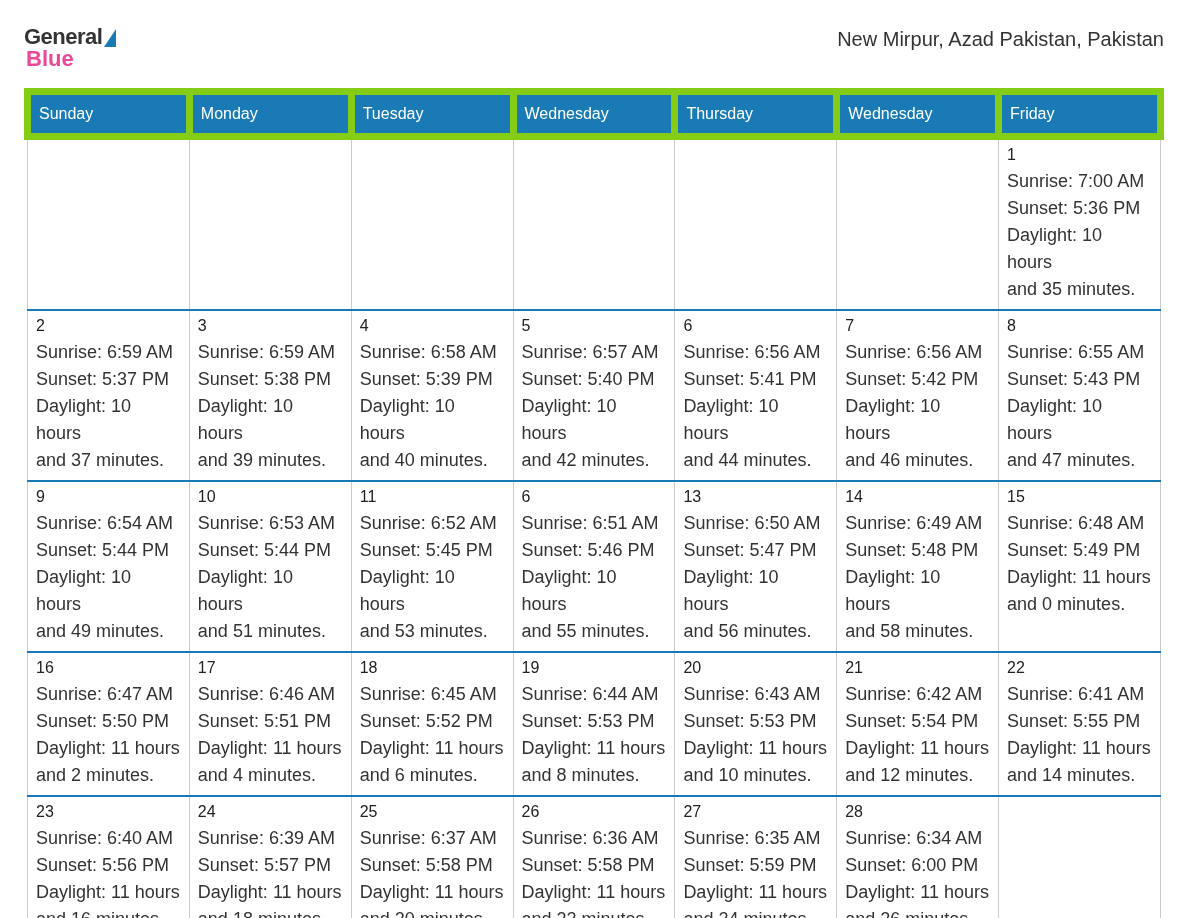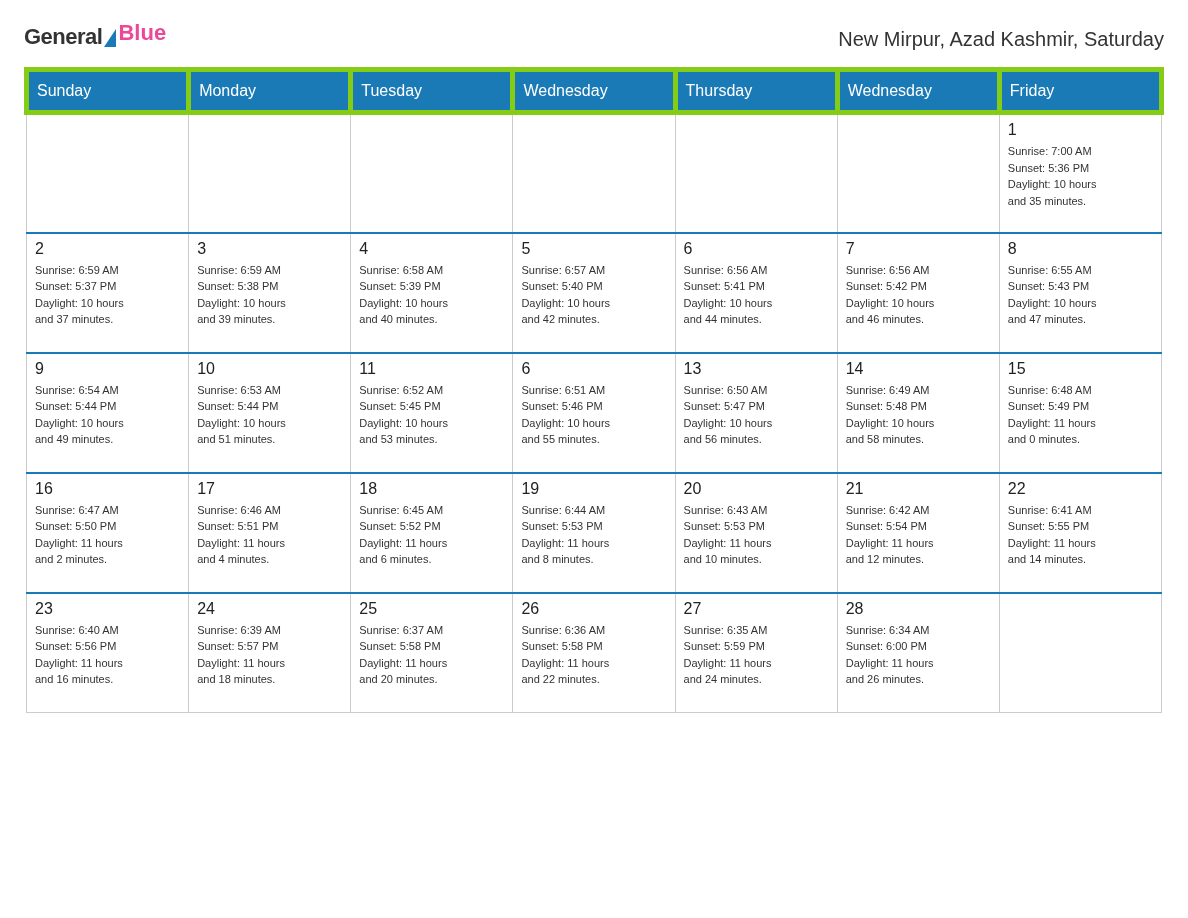--- a/index.html
+++ b/index.html
@@ -10,21 +10,21 @@
       color: #222;
     }
     .header {
       display: flex;
       justify-content: space-between;
       align-items: flex-start;
       margin-bottom: 16px;
     }
     .logo {
       display: flex;
-      flex-direction: row;
+      flex-direction: column;
       align-items: flex-start;
     }
     .logo-top {
       display: flex;
       align-items: center;
     }
     .logo-general {
       font-size: 22px;
       font-weight: bold;
       color: #333;
@@ -64,21 +64,21 @@
       border-collapse: collapse;
       table-layout: fixed;
     }
     .calendar thead th {
       background: #1a7ab5;
       color: #fff;
       font-size: 16px;
       font-weight: normal;
       padding: 10px 8px;
       text-align: left;
-      border: 5px solid #84cc16;
+      border: 7px solid #84cc16;
     }
     .calendar tbody td {
       vertical-align: top;
       border: 1px solid #ccc;
       padding: 6px 8px;
       font-size: 13px;
       color: #333;
       height: 120px;
       background: #fff;
     }
@@ -89,41 +89,41 @@
       border-top: 2px solid #1a7ab5;
     }
     .day-number {
       font-size: 16px;
       font-weight: normal;
       color: #222;
       display: block;
       margin-bottom: 4px;
     }
     .day-info {
-      font-size: 11px;
+      font-size: 18px;
       color: #333;
       line-height: 1.5;
     }
     .empty-cell {
       background: #f9f9f9;
     }
   </style>
 </head>
 <body>
 
 <div class="header">
   <div class="logo">
     <div class="logo-top">
       <span class="logo-general">General</span>
       <div class="logo-triangle"></div>
     </div>
     <span class="logo-blue-line">Blue</span>
   </div>
   <div class="title-block">
-    <div class="calendar-subtitle">New Mirpur, Azad Kashmir, Saturday</div>
+    <div class="calendar-subtitle">New Mirpur, Azad Pakistan, Pakistan</div>
   </div>
 </div>
 
 <table class="calendar">
   <thead>
     <tr id="header-row">
         <th>Sunday</th>
         <th>Monday</th>
         <th>Tuesday</th>
         <th>Wednesday</th>

